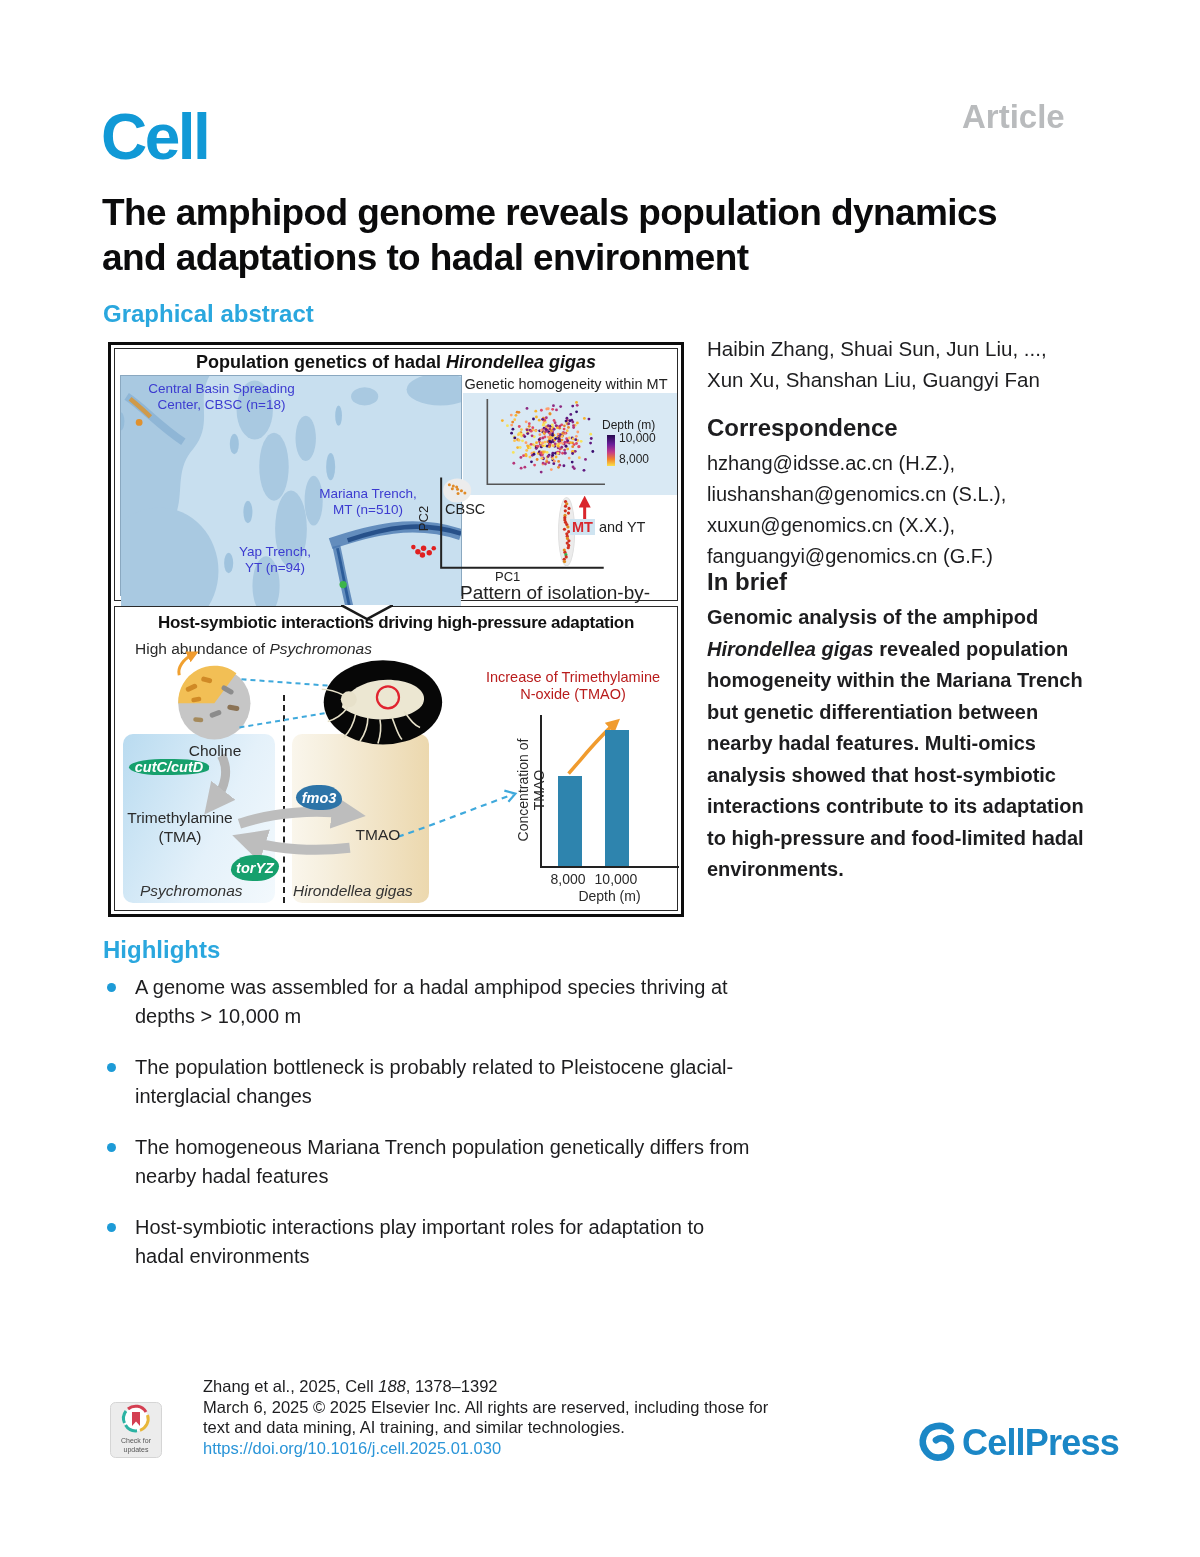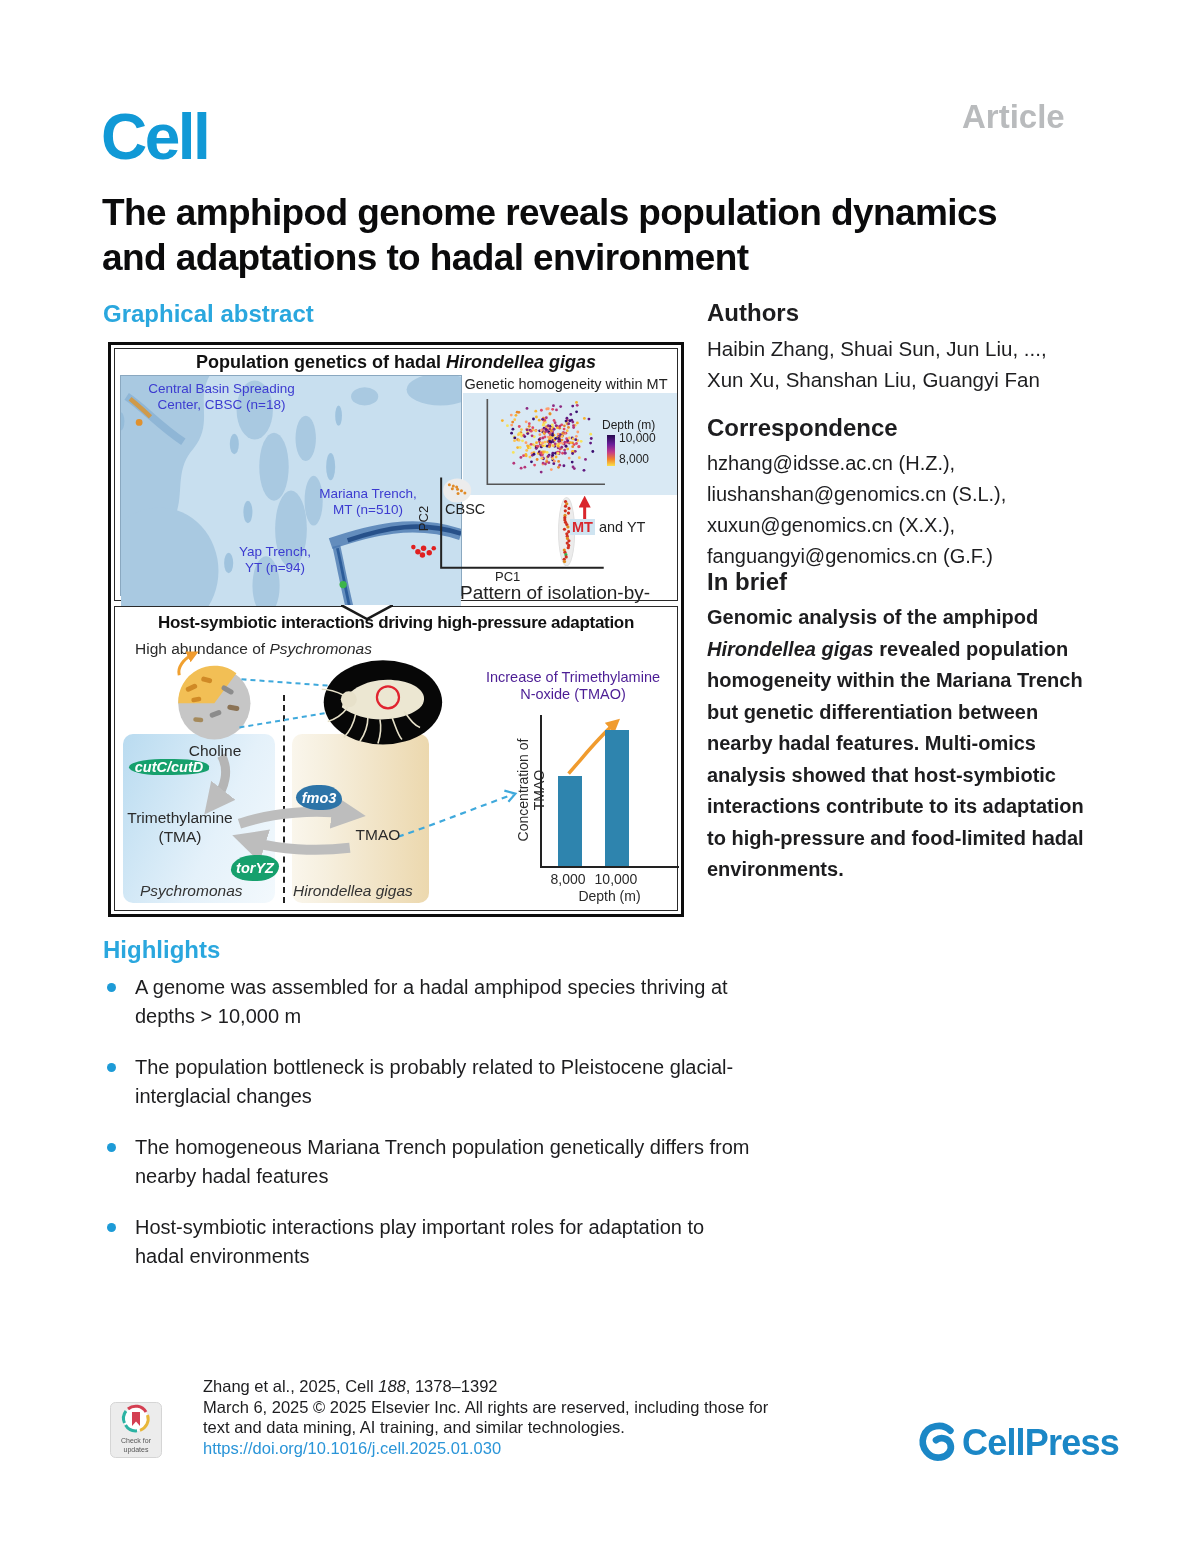--- a/index.html
+++ b/index.html
@@ -56,21 +56,21 @@
   .name-left { left:25px; } .name-right { left:178px; }
 
   .blob { position:absolute; display:flex; align-items:center; justify-content:center;
     color:#fff; font-style:italic; font-weight:bold; font-size:14.5px; }
   .blob-green { background:#16a06d; }
   .blob-blue { background:#2d74a8; }
   .blob1 { left:14px; top:152px; width:80px; height:16px; border-radius:48% 52% 55% 45% / 62% 55% 45% 58%; }
   .blob2 { left:116px; top:248px; width:48px; height:26px; border-radius:55% 45% 50% 50% / 60% 48% 62% 45%; }
   .blob3 { left:181px; top:178px; width:46px; height:25px; border-radius:50% 50% 45% 55% / 55% 62% 45% 55%; }
 
-  .chart-title { position:absolute; left:360px; top:62px; width:196px; text-align:center; font-size:14.5px; line-height:17px; color:#4c1d95; }
+  .chart-title { position:absolute; left:360px; top:62px; width:196px; text-align:center; font-size:14.5px; line-height:17px; color:#b91c1c; }
   .chart-ylab { position:absolute; left:336px; top:174px; width:146px; height:18px; text-align:center; font-size:14px; color:#2a2a2a; transform:rotate(-90deg); }
   .plot { position:absolute; left:425px; top:108px; width:139px; height:153px; border-left:2px solid #222; border-bottom:2px solid #222; }
   .bar { position:absolute; bottom:0; width:24px; background:#2e84ae; }
   .bar1 { left:16px; } .bar2 { left:63px; }
   .xticks { position:absolute; left:425px; top:264px; width:139px; font-size:14px; color:#2a2a2a; }
   .xticks span { position:absolute; width:60px; text-align:center; }
   .xt1 { left:-2px; } .xt2 { left:46px; }
   .chart-xlab { position:absolute; left:425px; top:281px; width:139px; text-align:center; font-size:14px; color:#2a2a2a; }
 
   .overlay { position:absolute; inset:0; pointer-events:none; }
@@ -674,21 +674,20 @@
         <div class="bar bar2" id="bar2" style="height: 136px; background: rgb(46, 132, 174);"></div>
       </div>
       <div class="xticks">
         <span class="xt1">8,000</span>
         <span class="xt2">10,000</span>
       </div>
       <div class="chart-xlab">Depth (m)</div>
     </div>
   </div>
 
-  <div class="col-r rtxt h-cyan authors-h">Authors</div>
   <div class="col-r rtxt authors-t">
     <div>Haibin Zhang, Shuai Sun, Jun Liu, ...,</div>
     <div>Xun Xu, Shanshan Liu, Guangyi Fan</div>
   </div>
 
   <div class="col-r rtxt h-cyan corr-h">Correspondence</div>
   <div class="col-r rtxt corr-t">
     <div>hzhang@idsse.ac.cn (H.Z.),</div>
     <div>liushanshan@genomics.cn (S.L.),</div>
     <div>xuxun@genomics.cn (X.X.),</div>

